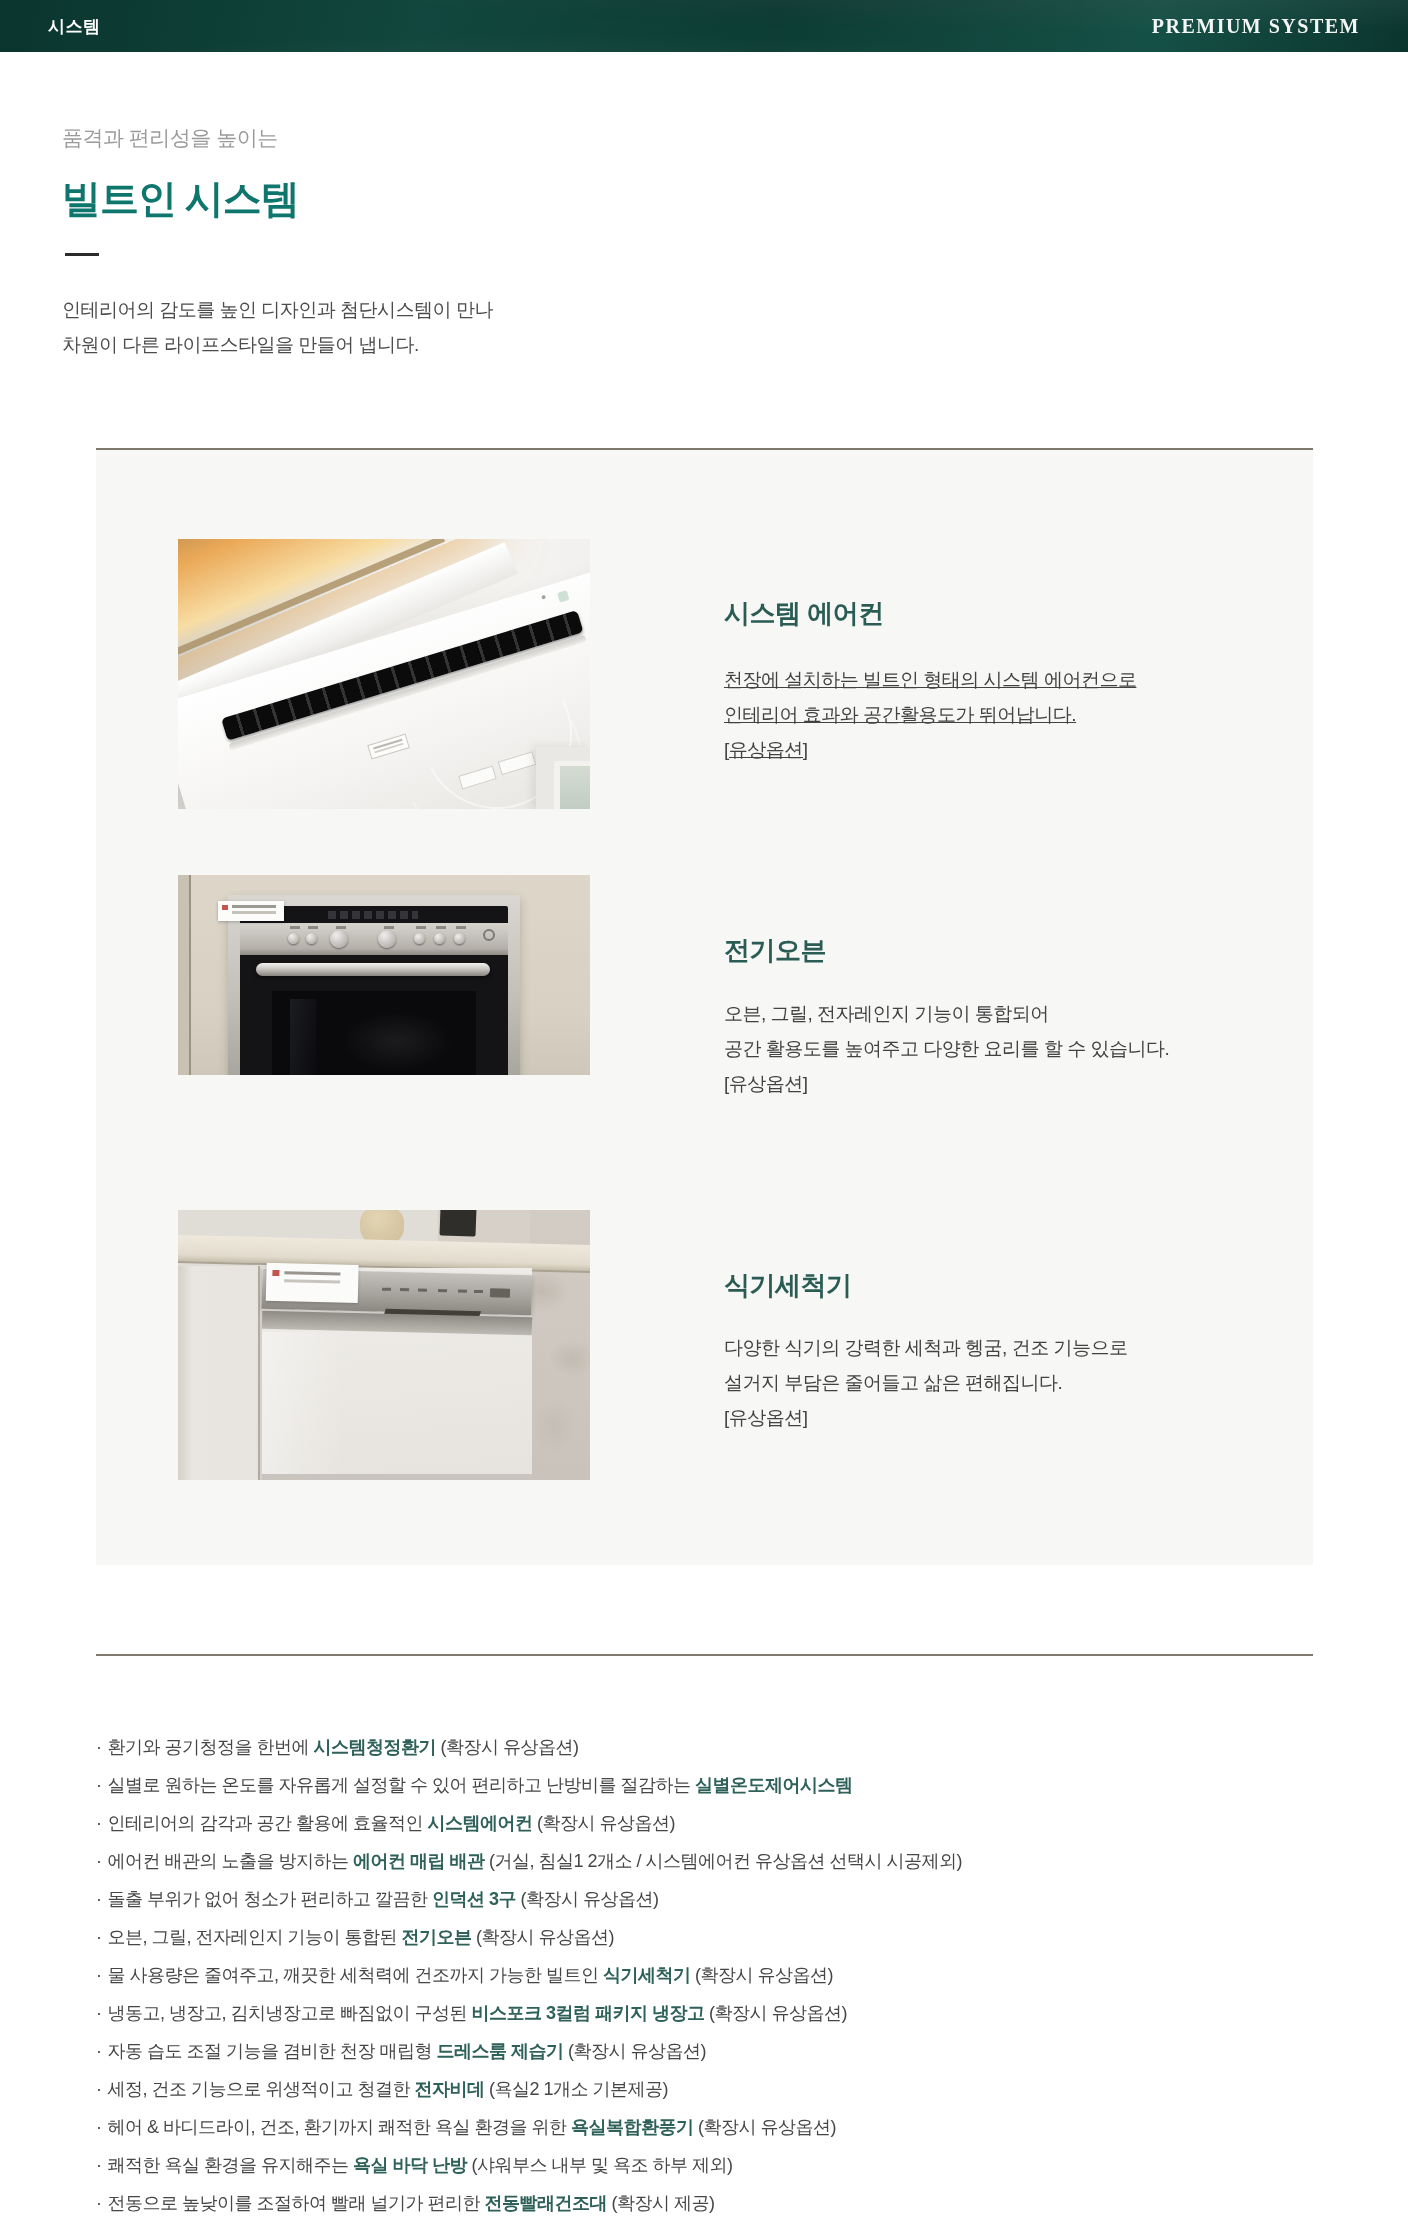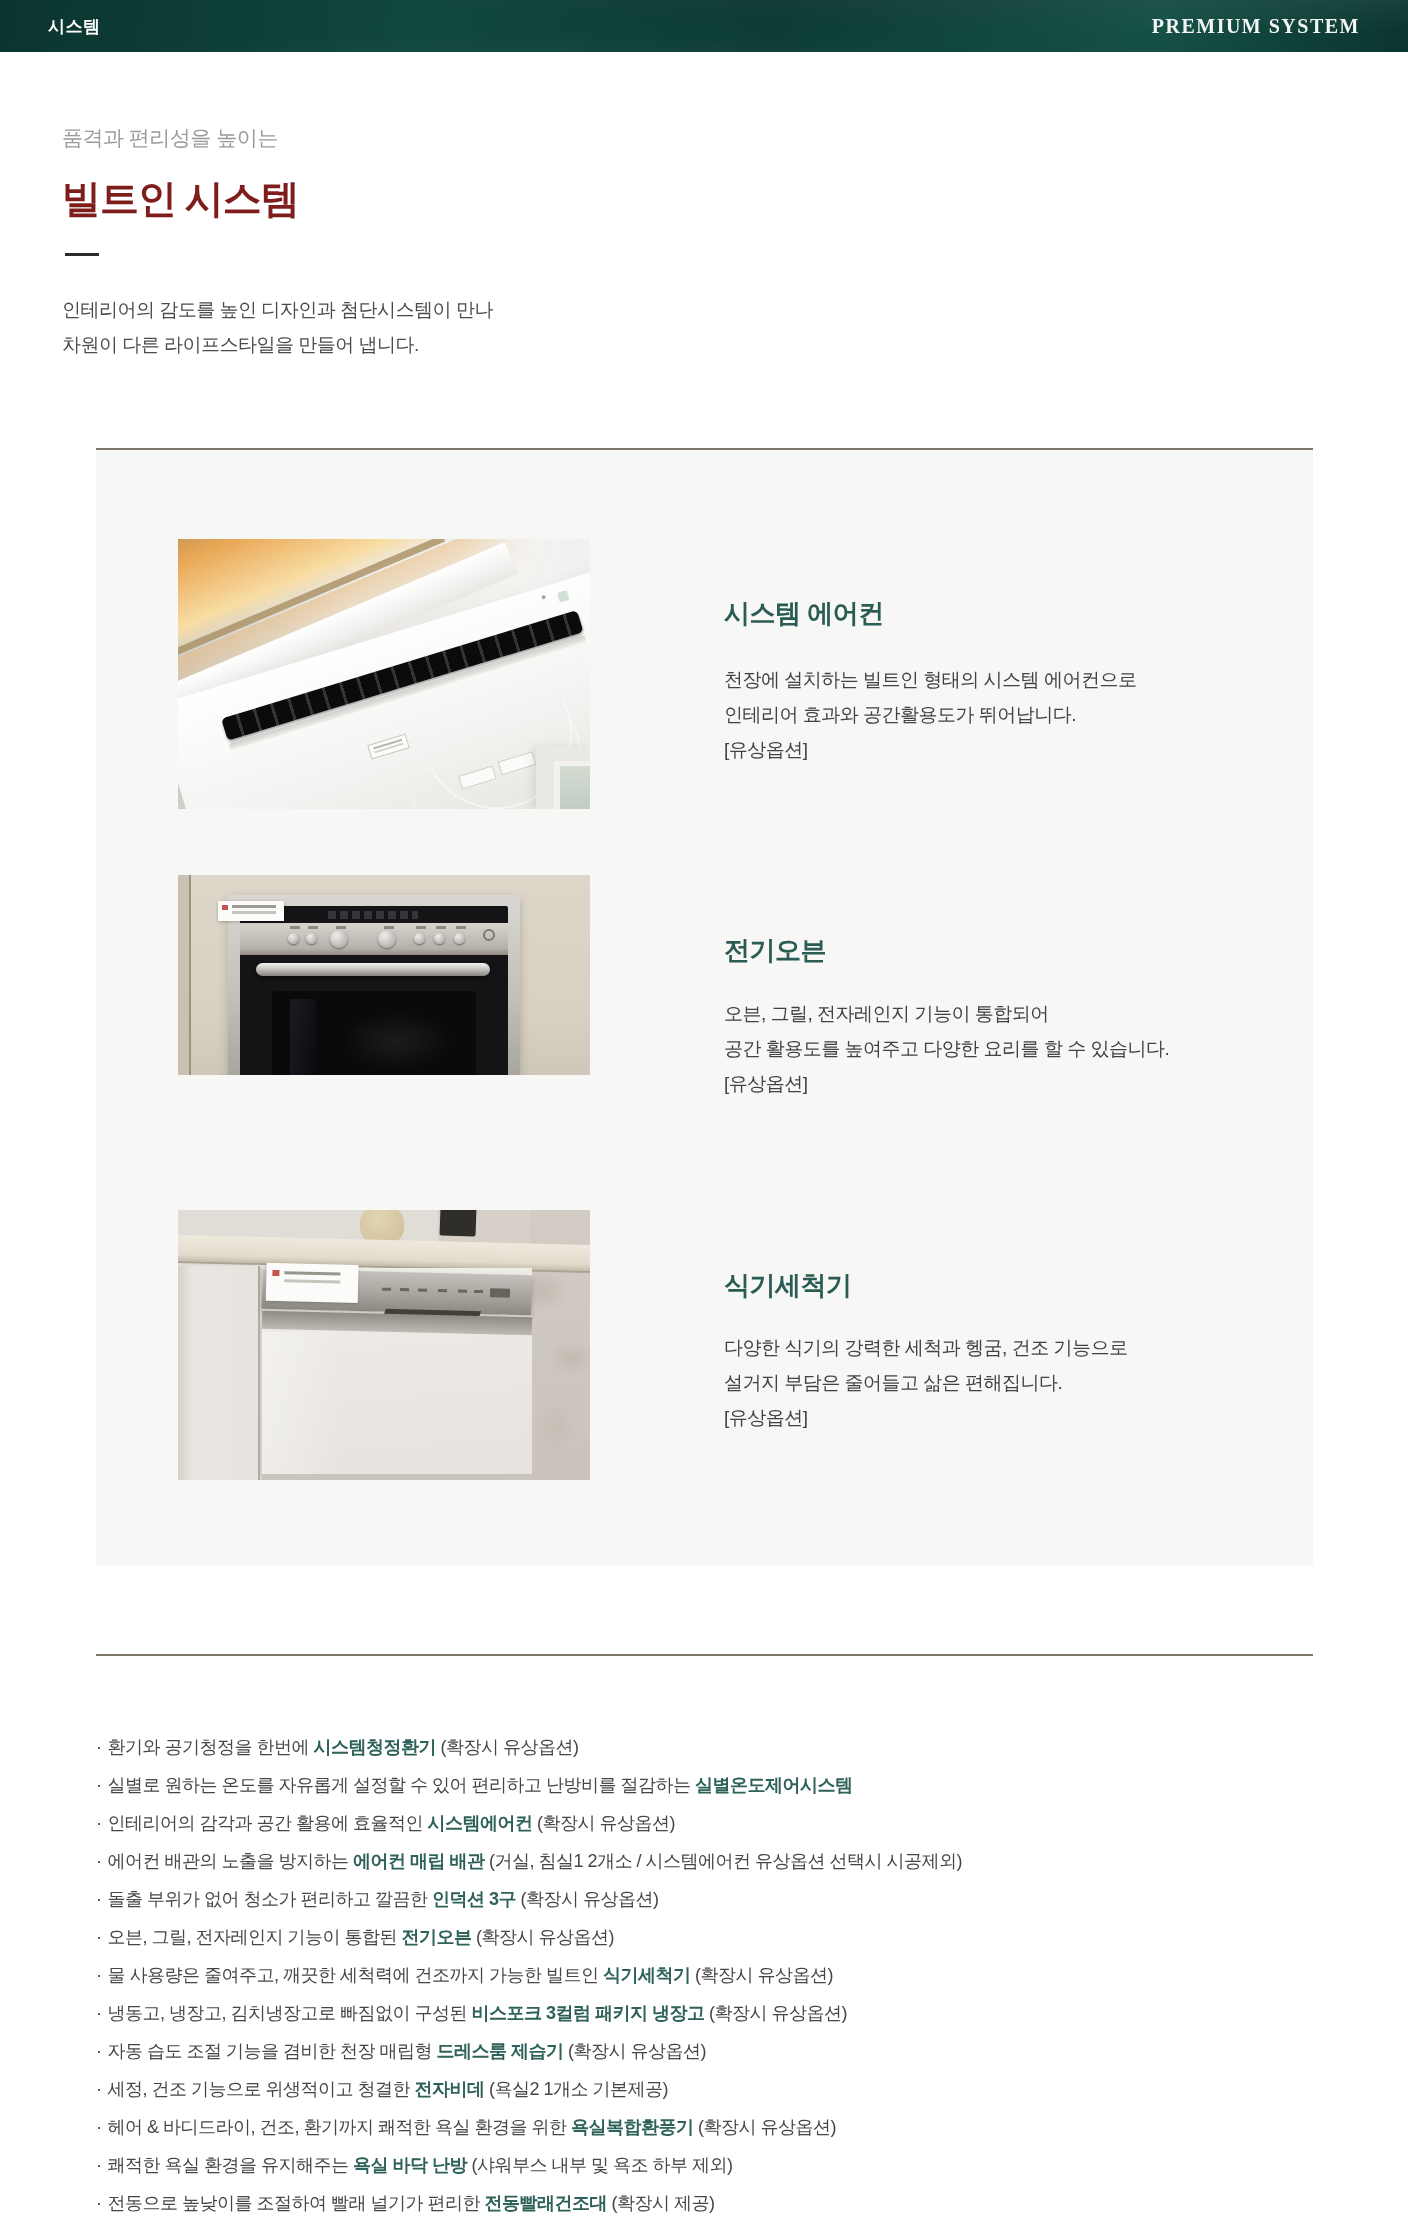--- a/index.html
+++ b/index.html
@@ -21,21 +21,21 @@
     color:#ffffff; font-size:17px; font-weight:700; letter-spacing:0.5px;
   }
   .header-right {
     position:absolute; right:48px; top:0; height:52px; display:flex; align-items:center;
     color:#f4f6f5; font-family:"Liberation Serif", serif; font-size:20px; font-weight:700; letter-spacing:1.5px;
   }
 
   
   .eyebrow  { position:absolute; left:62px; top:124px; font-size:21px; color:#9a9a9a; letter-spacing:-0.5px; }
   .big-title{ position:absolute; left:62px; top:172px; font-family:"Liberation Serif", serif;
-              font-size:39px; font-weight:600; color:#7f1d1d; letter-spacing:-1px; }
+              font-size:39px; font-weight:600; color:#0f766e; letter-spacing:-1px; }
   .title-dash { position:absolute; left:65px; top:253px; width:34px; height:3px; background:#2b2b2b; }
   .intro-desc { position:absolute; left:62px; top:292px; font-size:19px; line-height:35px; color:#4c4c4c; letter-spacing:-0.5px; }
 
   
   .rule { position:absolute; left:96px; width:1217px; height:2px; background:#7f786d; }
   .rule-top { top:448px; }
   .rule-bottom { top:1654px; }
   .panel { position:absolute; left:96px; top:450px; width:1217px; height:1115px; background:#f7f7f6; }
 
   
@@ -186,21 +186,21 @@
           <div class="ac-sensor"></div>
           <div class="ac-dot"></div>
         </div>
         <div class="ac-flow ac-f1"></div>
         <div class="ac-flow ac-f2"></div>
         <div class="ac-win-frame"></div>
         <div class="ac-win-glass"></div>
       </div>
       <div class="stext" style="top:148px;">
         <div class="stitle">시스템 에어컨</div>
-        <div class="sdesc" style="margin-top:34px;">
+        <div class="sdesc" style="margin-top:34px;text-decoration:underline;">
           <div>천장에 설치하는 빌트인 형태의 시스템 에어컨으로</div>
           <div>인테리어 효과와 공간활용도가 뛰어납니다.</div>
           <div>[유상옵션]</div>
         </div>
       </div>
     </div>
 
     <div>
       <div class="photo ph ph-oven" style="top:425px; height:200px;">
         <div class="ov-left-strip"></div>

